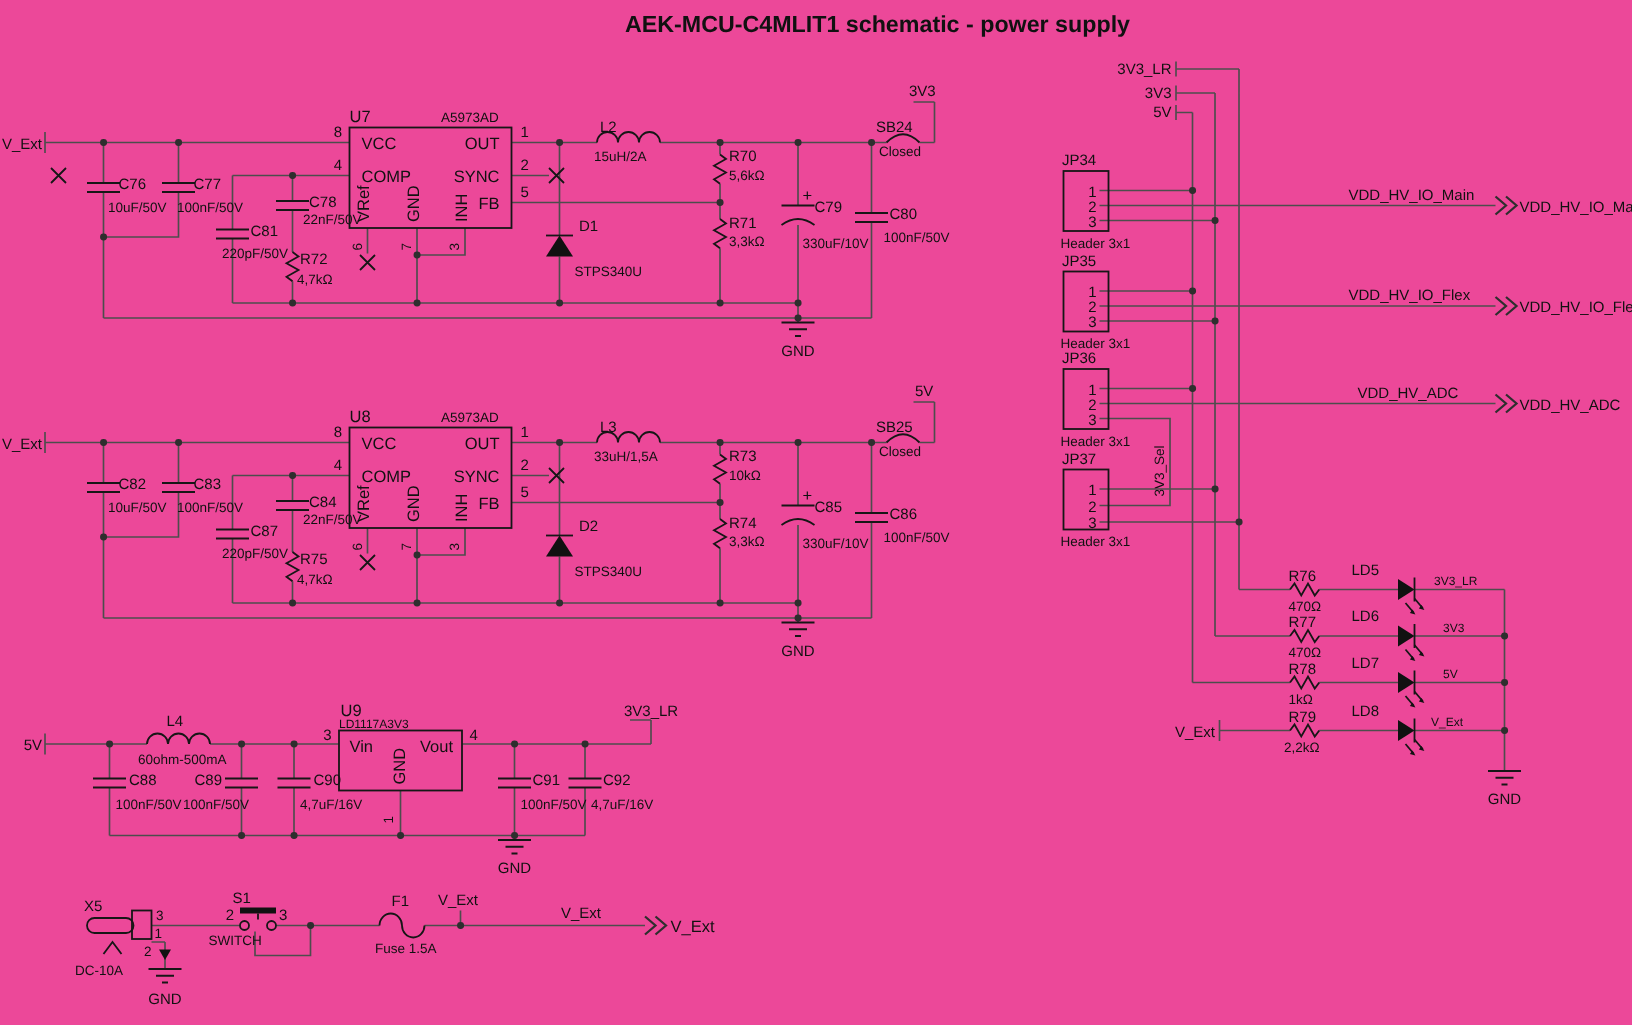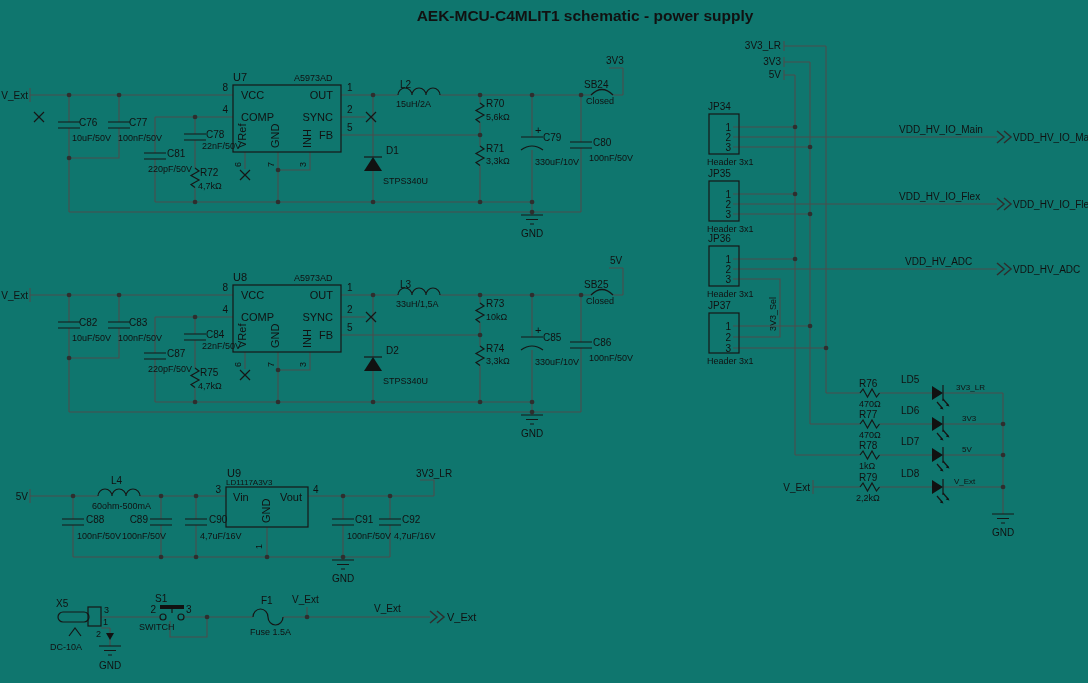--- a/index.html
+++ b/index.html
@@ -1,16 +1,16 @@
 <!DOCTYPE html>
 <html><head>
 <meta charset="utf-8">
 <style>
   html,body{margin:0;padding:0;background:#ffffff}
-  .wrap{position:relative;width:1088px;height:683px;background:#0f766e;overflow:hidden}
+  .wrap{position:relative;width:1088px;height:683px;background:#ec4899;overflow:hidden}
   svg{display:block}
   text{font-family:"Liberation Sans",sans-serif;fill:#111111}
   .ttl{font-size:15.5px;font-weight:bold}
   .t11{font-size:11px}
   .t10{font-size:10px}
   .t9{font-size:9px}
   .t8{font-size:8px}
   .e{text-anchor:end}
   .m{text-anchor:middle}
   .w{fill:none;stroke:#4d4d4d;stroke-width:1.1}

